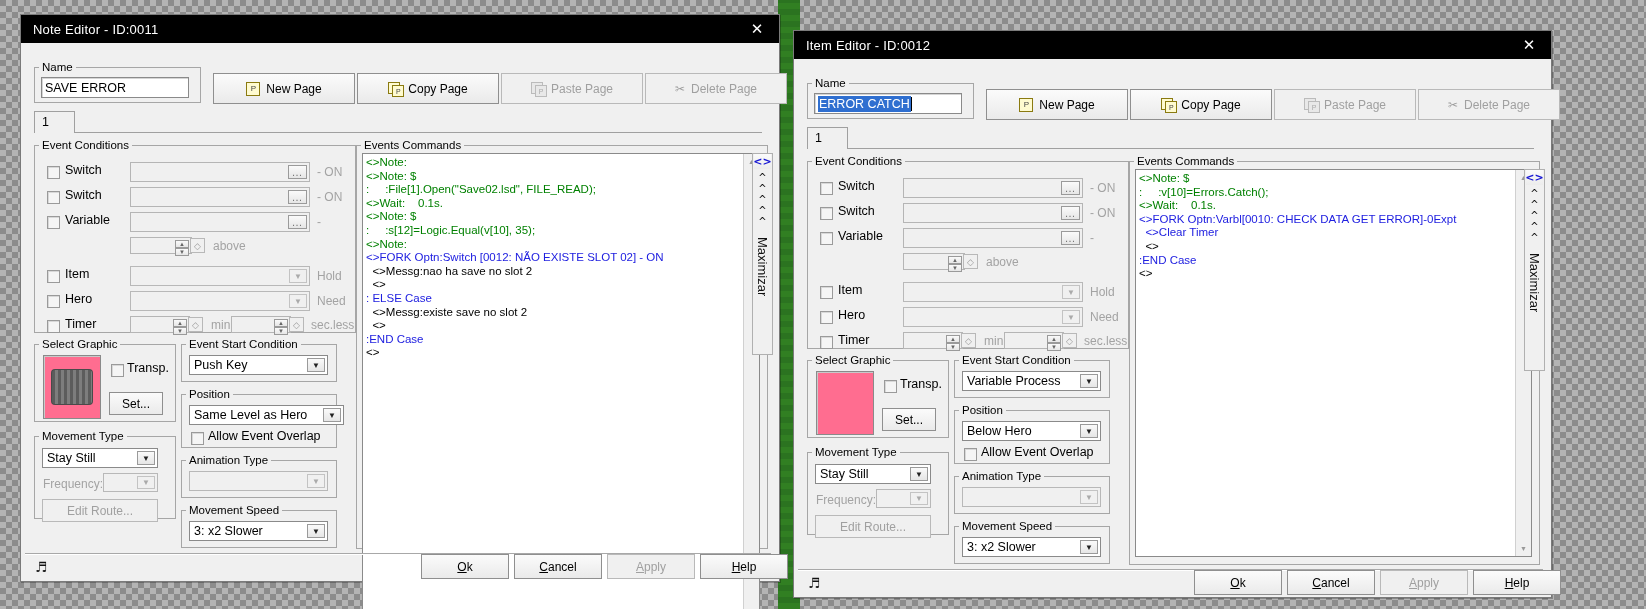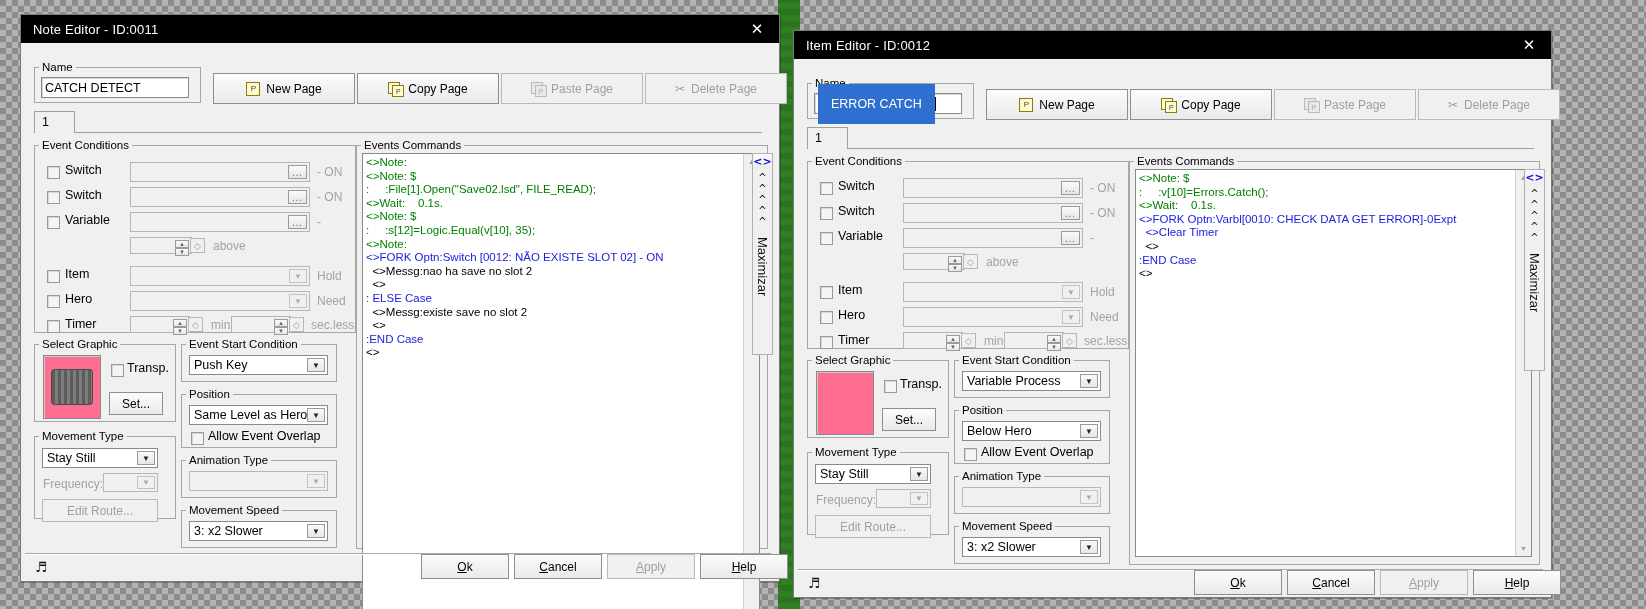--- a/index.html
+++ b/index.html
@@ -203,21 +203,21 @@
 <div id="root">
     <div class="win" style="position: absolute; left: 20px; top: 14px; width: 758px; height: 566px;">
       <div class="titlebar">
         <span class="ttl">Note Editor - ID:0011</span>
         <div class="closebtn">✕</div>
       </div>
       <div class="body" style="position: absolute; left: 0px; top: 28px; width: 756px; height: 536px;">
         <fieldset class="grp" style="position: absolute; left: 13px; top: 18px; width: 165px; height: 40px;">
           <legend>Name</legend>
           <div class="txt" style="position: absolute; left: 6px; top: 4px; width: 148px; height: 21px;">
-            <span>CATCH DETECT</span>
+            <span>SAVE ERROR</span>
           </div>
         </fieldset>
         <div class="btn" style="position: absolute; left: 192px; top: 30px; width: 142px; height: 31px;">
           <span class="pageicon">P</span>
           <span>New Page</span>
         </div>
         <div class="btn" style="position: absolute; left: 336px; top: 30px; width: 142px; height: 31px;">
           <span class="pageicon2">
             <b class="b1">P</b>
             <b class="b2">P</b>
@@ -321,21 +321,21 @@
         </fieldset>
         <fieldset class="grp" style="position: absolute; left: 160px; top: 295px; width: 154px; height: 42px;">
           <legend>Event Start Condition</legend>
           <div class="combo" style="position: absolute; left: 7px; top: 5px; width: 139px; height: 20px;">
             <span>Push Key</span>
             <div class="arrow">▼</div>
           </div>
         </fieldset>
         <fieldset class="grp" style="position: absolute; left: 160px; top: 345px; width: 154px; height: 58px;">
           <legend>Position</legend>
-          <div class="combo" style="position: absolute; left: 7px; top: 5px; width: 139px; height: 20px;">
+          <div class="combo" style="position: absolute; left: 7px; top: 5px; width: 155px; height: 20px;">
             <span>Same Level as Hero</span>
             <div class="arrow">▼</div>
           </div>
           <div class="cb" style="position: absolute; left: 9px; top: 32px; width: 11px; height: 11px;"></div>
           <span class="rowlbl" style="position: absolute; left: 26px; top: 29px;">Allow Event Overlap</span>
         </fieldset>
         <fieldset class="grp" style="position: absolute; left: 160px; top: 411px; width: 154px; height: 42px;">
           <legend>Animation Type</legend>
           <div class="combo dis" style="position: absolute; left: 7px; top: 5px; width: 139px; height: 20px;">
             <span></span>
@@ -388,21 +388,21 @@
     </div>
     <div class="win" style="position: absolute; left: 793px; top: 30px; width: 757px; height: 566px;">
       <div class="titlebar">
         <span class="ttl">Item Editor - ID:0012</span>
         <div class="closebtn">✕</div>
       </div>
       <div class="body" style="position: absolute; left: 0px; top: 28px; width: 755px; height: 536px;">
         <fieldset class="grp" style="position: absolute; left: 13px; top: 18px; width: 165px; height: 40px;">
           <legend>Name</legend>
           <div class="txt" style="position: absolute; left: 6px; top: 4px; width: 148px; height: 21px;">
-            <span class="sel" style="padding: 13px;">ERROR CATCH</span>
+            <span class="sel" style="padding: 1px;">ERROR CATCH</span>
             <span style="width: 1px; height: 14px; background: rgb(0, 0, 0);"></span>
           </div>
         </fieldset>
         <div class="btn" style="position: absolute; left: 192px; top: 30px; width: 142px; height: 31px;">
           <span class="pageicon">P</span>
           <span>New Page</span>
         </div>
         <div class="btn" style="position: absolute; left: 336px; top: 30px; width: 142px; height: 31px;">
           <span class="pageicon2">
             <b class="b1">P</b>

